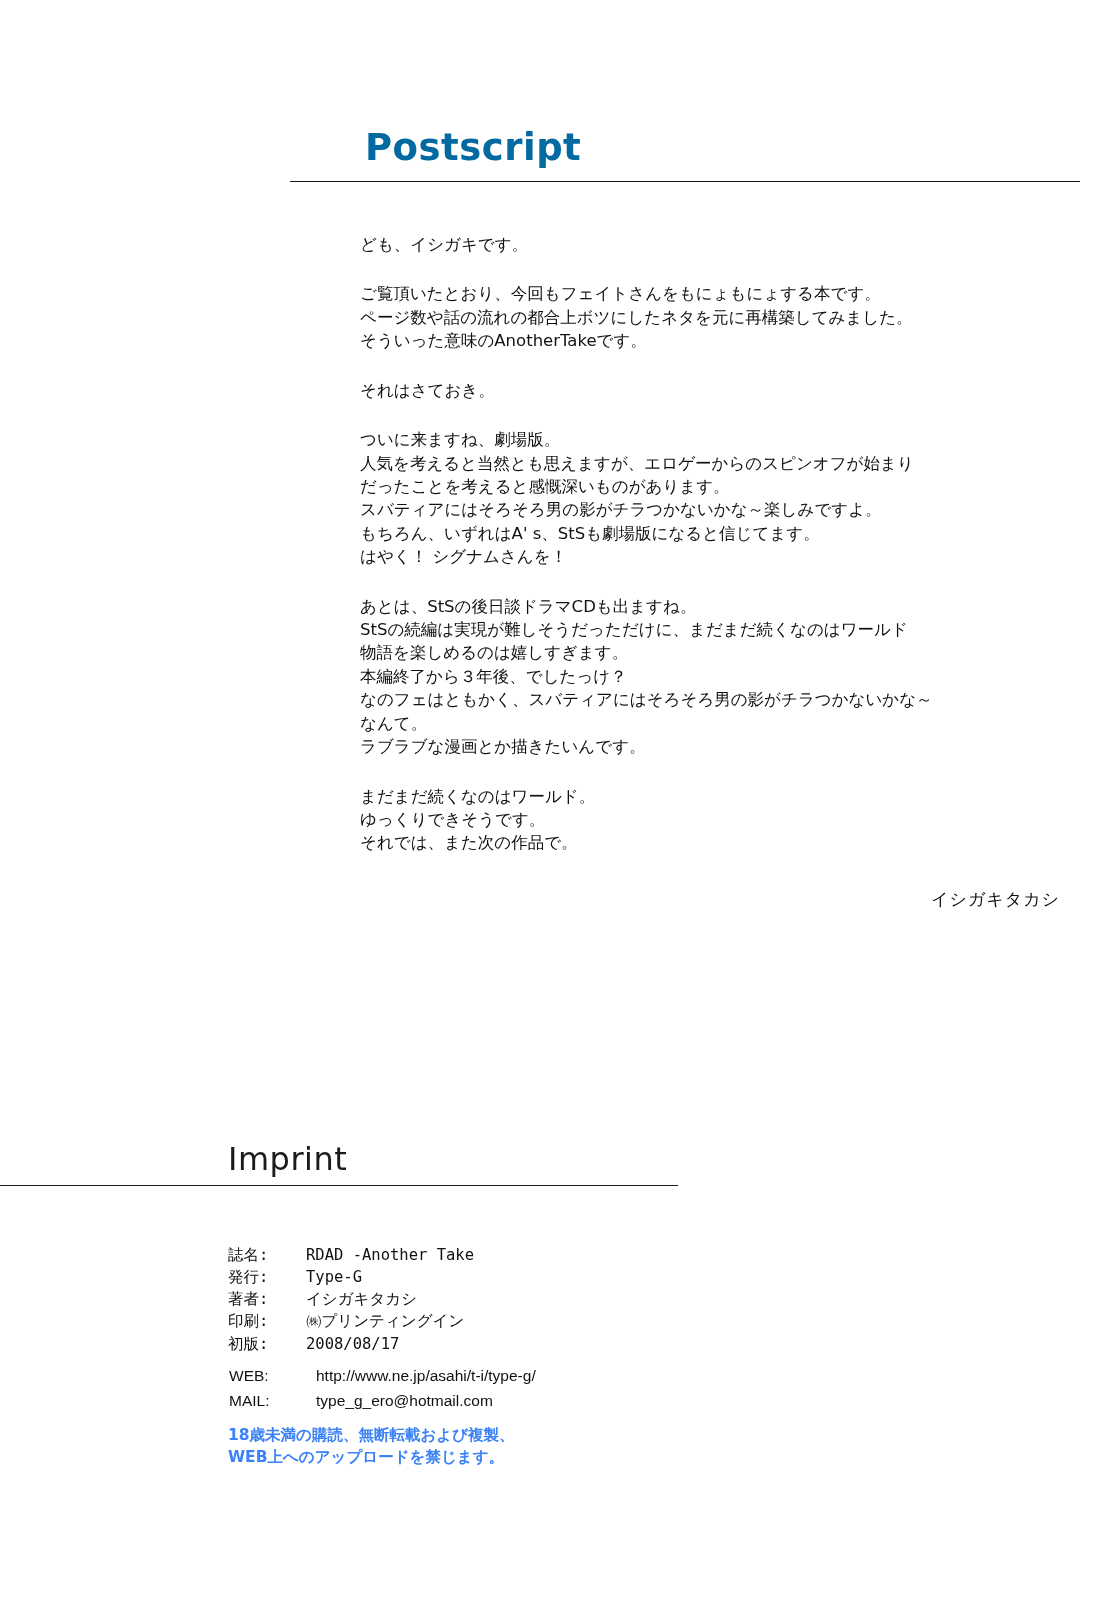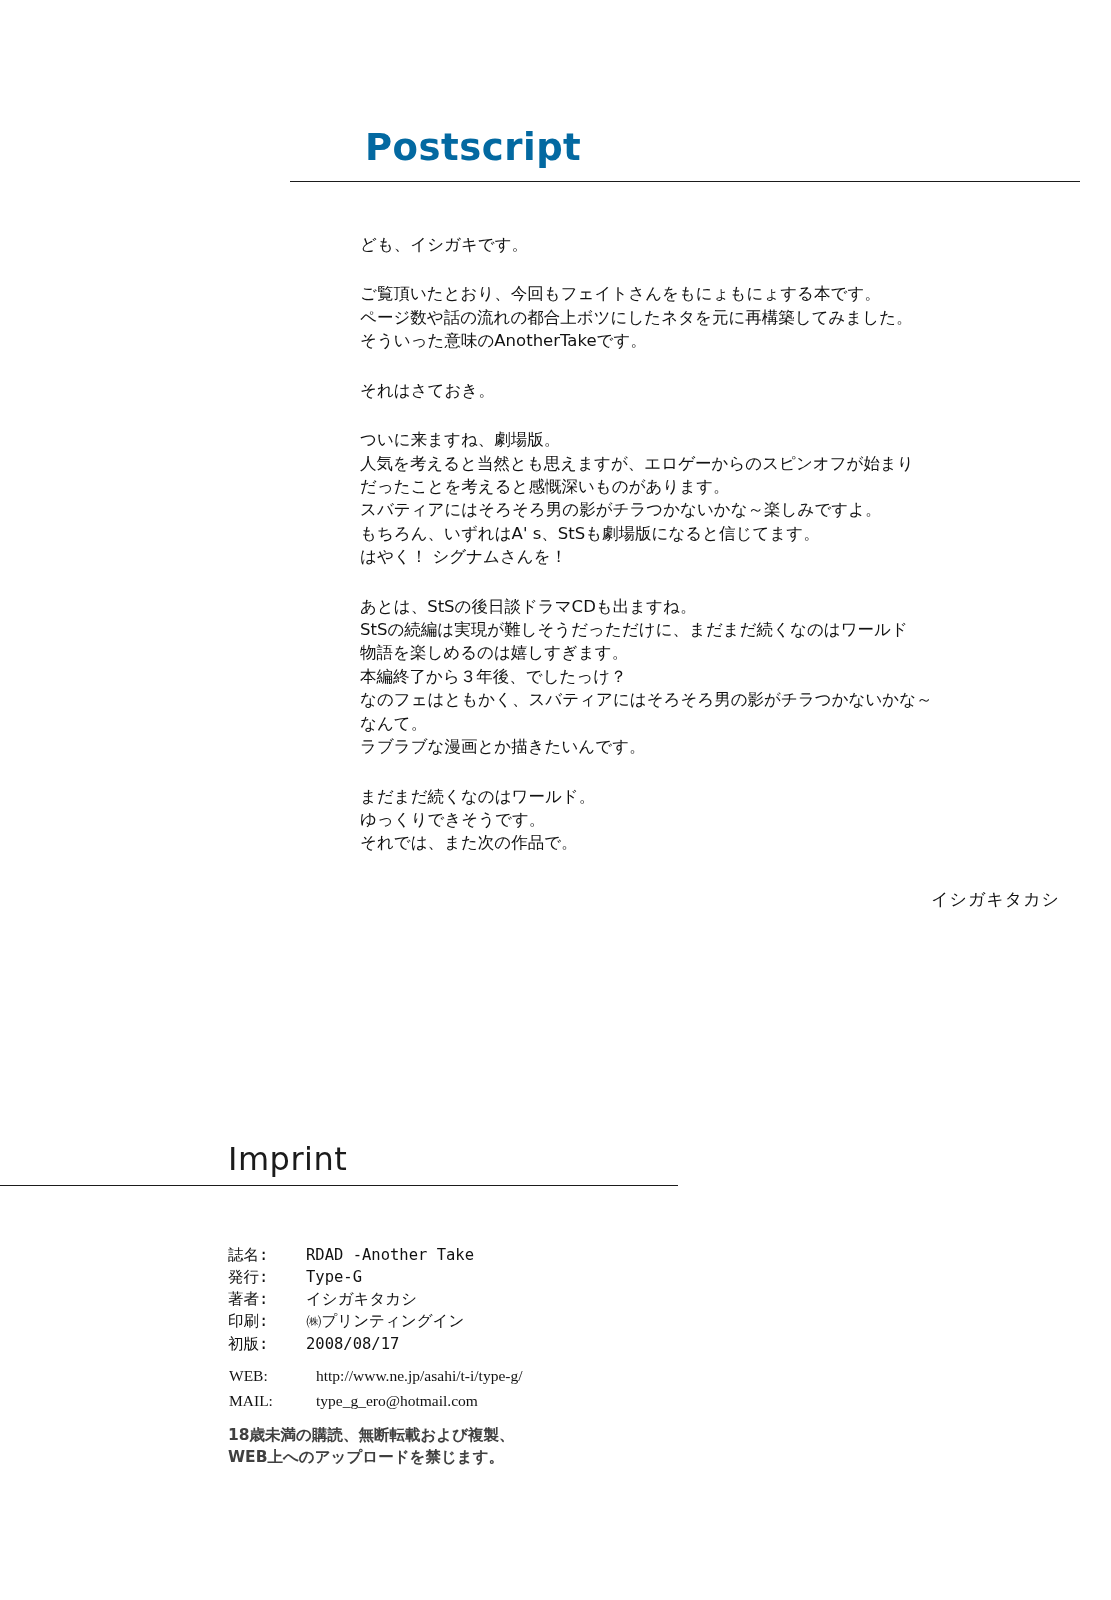--- a/index.html
+++ b/index.html
@@ -106,21 +106,21 @@
   }
   .imprint-table td.k {
     width: 78px;
     padding-right: 0;
   }
 
   .imprint-links {
     position: absolute;
     left: 228px;
     top: 1364px;
-    font-family: Liberation Serif, serif;
+    font-family: Liberation Sans, sans-serif;
     font-size: 15.5px;
     line-height: 1.46;
     color: #111;
     border-collapse: collapse;
   }
   .imprint-links td {
     vertical-align: top;
     white-space: pre;
   }
   .imprint-links td.k {
@@ -128,21 +128,21 @@
     padding-right: 8px;
   }
 
   .notice {
     position: absolute;
     left: 228px;
     top: 1424px;
     font-size: 15.5px;
     font-weight: bold;
     line-height: 1.45;
-    color: #404040;
+    color: #3b82f6;
     font-family: "DejaVu Sans", sans-serif;
   }
 </style>
 </head>
 <body>
 
 <div class="page">
 
   <div class="postscript-head">
     <div class="postscript-title">Postscript</div>

